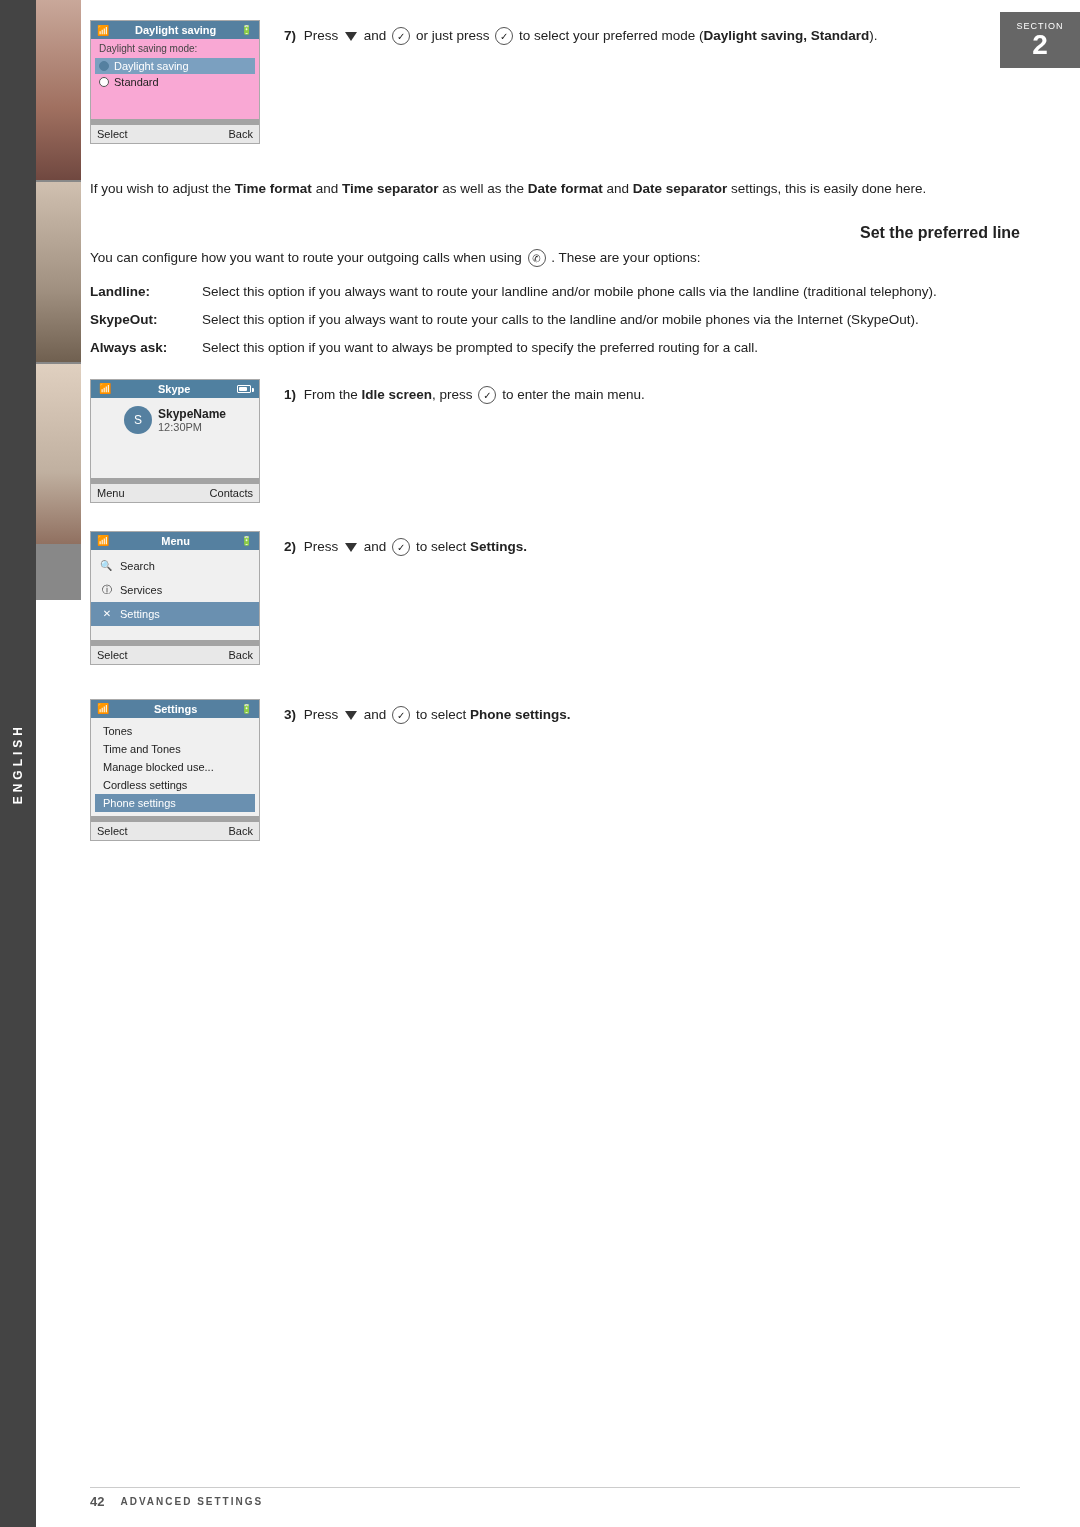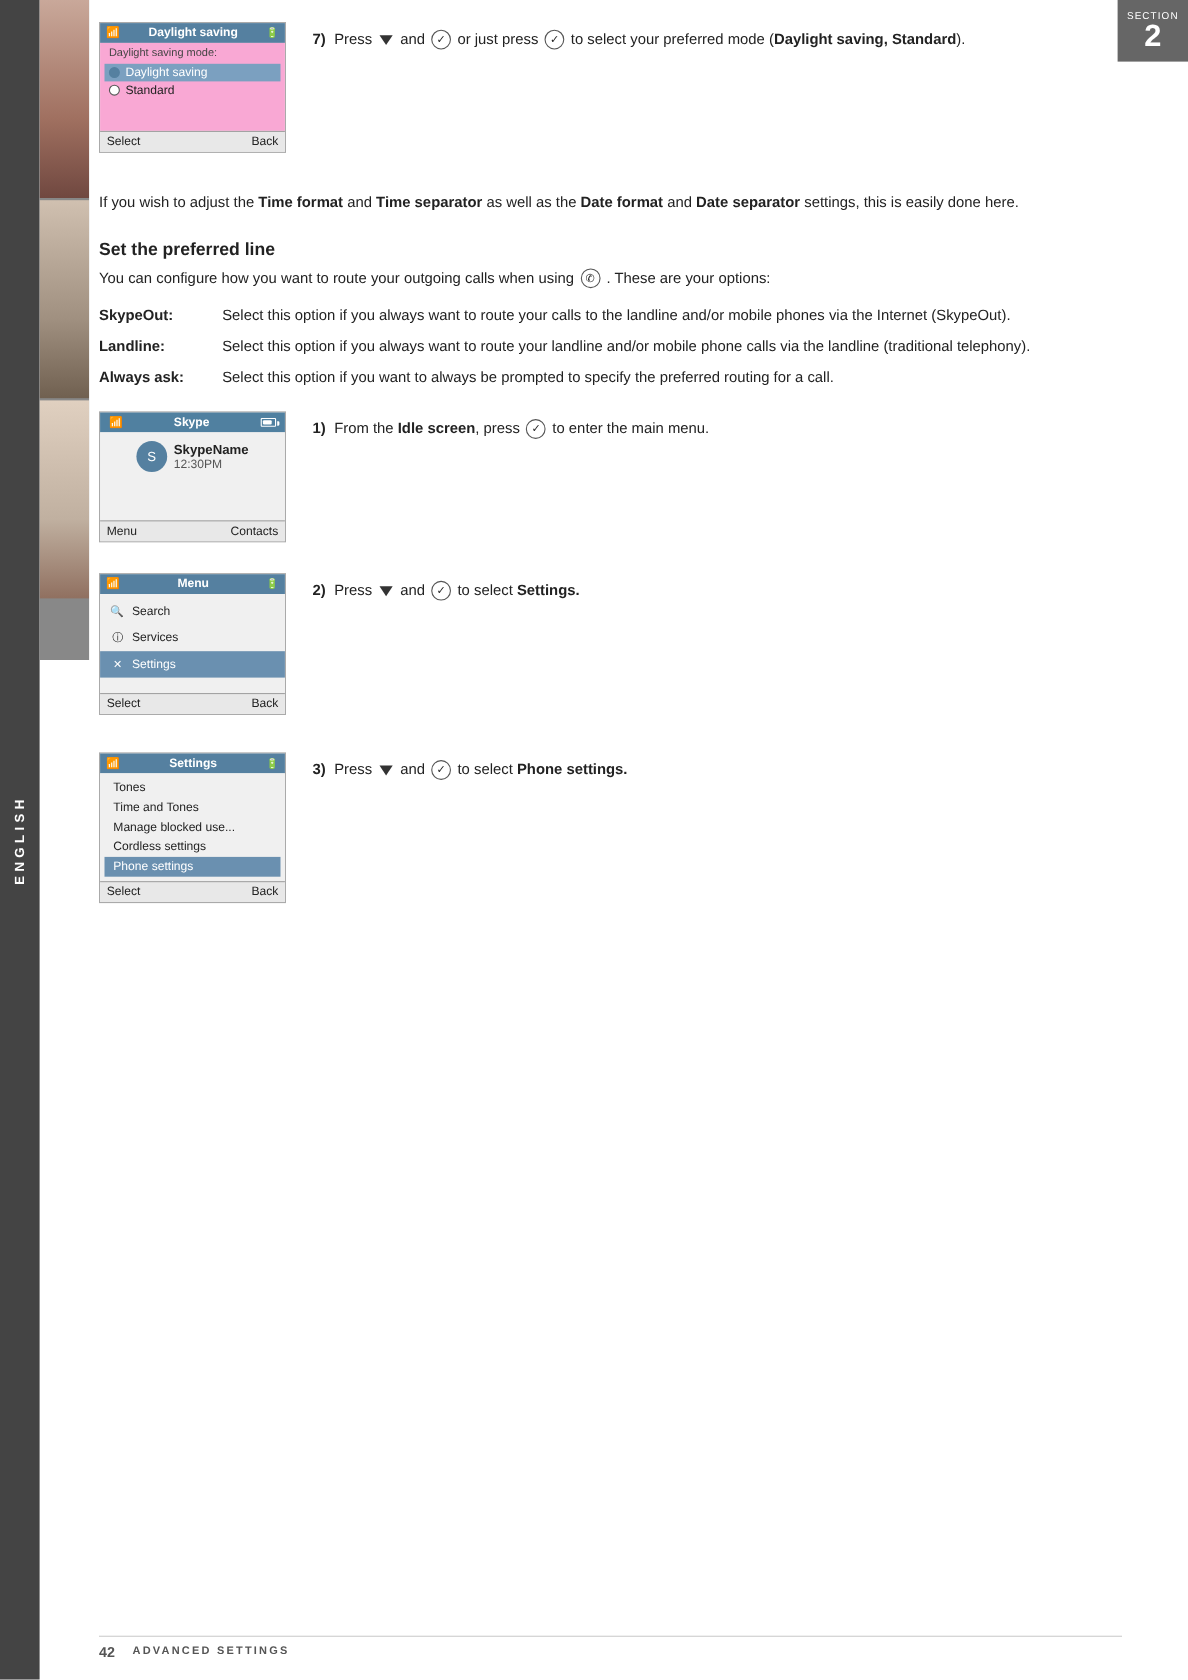--- a/index.html
+++ b/index.html
@@ -9,23 +9,23 @@
       background: #fff;
       font-family: Arial, Helvetica, sans-serif;
       font-size: 14px;
       color: #222;
       position: relative;
     }
 
     
     .section-badge {
       position: absolute;
-      top: 0;
+      top: 12px;
       right: 0;
-      width: 64px;
+      width: 80px;
       height: 56px;
       background: #666;
       display: flex;
       flex-direction: column;
       align-items: center;
       justify-content: center;
     }
     .section-label {
       color: #fff;
       font-size: 9px;
@@ -139,21 +139,21 @@
       display: inline-block;
     }
     .radio-dot.filled {
       background: #5580a0;
       border-color: #5580a0;
     }
     .phone-footer {
       display: flex;
       justify-content: space-between;
       padding: 3px 6px;
-      border-top: 1px solid #a3a3a3;
+      border-top: 6px solid #a3a3a3;
       background: #e8e8e8;
       font-size: 11px;
     }
 
     
     .step-row {
       display: flex;
       align-items: flex-start;
       margin-bottom: 28px;
     }
@@ -205,20 +205,21 @@
       line-height: 1.6;
       margin-bottom: 21px;
     }
 
     
     .section-heading {
       font-size: 16px;
       font-weight: bold;
       margin-bottom: 6px;
       margin-top: 24px;
+      text-align: right;
     }
     .section-subtext {
       font-size: 13.5px;
       line-height: 1.5;
       margin-bottom: 14px;
     }
 
     
     .def-list {
       margin-bottom: 20px;
@@ -449,26 +450,26 @@
 
   <div class="section-heading">Set the preferred line</div>
   <div class="section-subtext">
     <span>You can configure how you want to route your outgoing calls when using</span>
     <span class="icon-circle">✆</span>
     <span>. These are your options:</span>
   </div>
 
   <div class="def-list">
     <div class="def-item">
+      <span class="def-term">Landline:</span>
+      <span class="def-desc">Select this option if you always want to route your landline and/or mobile phone calls via the landline (traditional telephony).</span>
+    </div>
+    <div class="def-item">
       <span class="def-term">SkypeOut:</span>
       <span class="def-desc">Select this option if you always want to route your calls to the landline and/or mobile phones via the Internet (SkypeOut).</span>
-    </div>
-    <div class="def-item">
-      <span class="def-term">Landline:</span>
-      <span class="def-desc">Select this option if you always want to route your landline and/or mobile phone calls via the landline (traditional telephony).</span>
     </div>
     <div class="def-item">
       <span class="def-term">Always ask:</span>
       <span class="def-desc">Select this option if you want to always be prompted to specify the preferred routing for a call.</span>
     </div>
   </div>
 
   <div class="step-row">
     <div class="step-screen">
       <div class="skype-screen">

